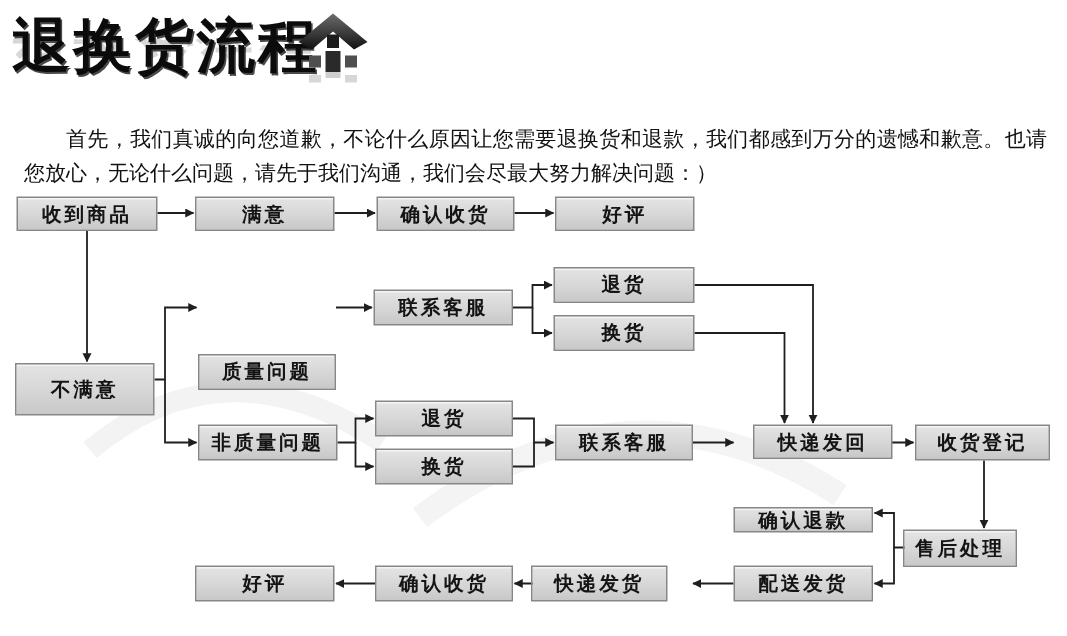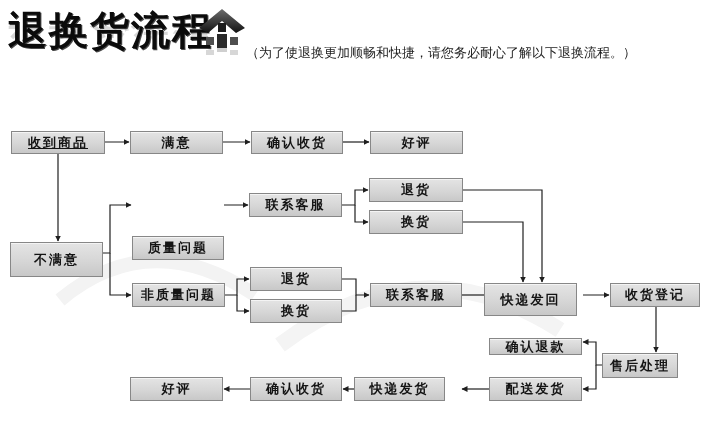--- a/index.html
+++ b/index.html
@@ -80,22 +80,22 @@
     <rect x="21" y="26" width="10" height="14" fill="#2a2a2a"></rect>
     <rect x="10" y="29" width="8" height="8" fill="#4f4f4f"></rect>
     <rect x="34" y="29" width="8" height="8" fill="#4f4f4f"></rect>
     <g opacity="0.22" transform="translate(0,84) scale(1,-1)">
       <rect x="21" y="40" width="10" height="4" fill="#2a2a2a"></rect>
       <rect x="10" y="37" width="8" height="5" fill="#4f4f4f"></rect>
       <rect x="34" y="37" width="8" height="5" fill="#4f4f4f"></rect>
     </g>
   </svg>
 
-  <div class="subtitle">（为了使退换更加顺畅和快捷，请您务必耐心了解以下退换流程。）</div>
 
+  <div class="intro">首先，我们真诚的向您道歉，不论什么原因让您需要退换货和退款，我们都感到万分的遗憾和歉意。也请您放心，无论什么问题，请先于我们沟通，我们会尽最大努力解决问题：）</div>
 
   <svg id="edges" viewBox="0 0 711 424">
     <defs>
       <marker id="arr" markerWidth="7" markerHeight="7" refX="5.5" refY="3" orient="auto" markerUnits="userSpaceOnUse">
         <path d="M0,0 L6,3 L0,6 Z" fill="#1f1f1f"></path>
       </marker>
     </defs>
     <g id="edge-group">
         <path d="M105,142 H129" class="edge" marker-end="url(#arr)"></path>
         <path d="M223,142 H250" class="edge" marker-end="url(#arr)"></path>
@@ -117,34 +117,34 @@
         <path d="M656,307 V352" class="edge" marker-end="url(#arr)"></path>
         <path d="M611,365 H596 V342 H583" class="edge" marker-end="url(#arr)"></path>
         <path d="M596,365 V389 H583" class="edge" marker-end="url(#arr)"></path>
         <path d="M489,389 H462" class="edge" marker-end="url(#arr)"></path>
         <path d="M370,389 H343" class="edge" marker-end="url(#arr)"></path>
         <path d="M250,389 H224" class="edge" marker-end="url(#arr)"></path>
       </g>
   </svg>
 
   <div id="nodes">
-      <div class="box" style="left: 11px; top: 131px; width: 94px; height: 23px; text-decoration: underline;">收到商品</div>
+      <div class="box" style="left: 11px; top: 131px; width: 94px; height: 23px;">收到商品</div>
       <div class="box" style="left: 130px; top: 131px; width: 93px; height: 23px;">满意</div>
       <div class="box" style="left: 251px; top: 131px; width: 92px; height: 23px;">确认收货</div>
       <div class="box" style="left: 370px; top: 131px; width: 93px; height: 23px;">好评</div>
       <div class="box" style="left: 132px; top: 193px; width: 92px; height: 24px; margin-top: 43px;">质量问题</div>
       <div class="box" style="left: 249px; top: 193px; width: 93px; height: 24px;">联系客服</div>
       <div class="box" style="left: 369px; top: 178px; width: 94px; height: 24px;">退货</div>
       <div class="box" style="left: 369px; top: 210px; width: 94px; height: 24px;">换货</div>
       <div class="box" style="left: 10px; top: 242px; width: 93px; height: 35px;">不满意</div>
       <div class="box" style="left: 132px; top: 283px; width: 93px; height: 24px;">非质量问题</div>
       <div class="box" style="left: 250px; top: 267px; width: 92px; height: 24px;">退货</div>
       <div class="box" style="left: 250px; top: 299px; width: 92px; height: 24px;">换货</div>
       <div class="box" style="left: 370px; top: 283px; width: 92px; height: 24px;">联系客服</div>
-      <div class="box" style="left: 484px; top: 283px; width: 93px; height: 33px;">快递发回</div>
+      <div class="box" style="left: 502px; top: 283px; width: 93px; height: 23px;">快递发回</div>
       <div class="box" style="left: 610px; top: 283px; width: 90px; height: 24px;">收货登记</div>
       <div class="box" style="left: 489px; top: 338px; width: 93px; height: 17px;">确认退款</div>
       <div class="box" style="left: 602px; top: 353px; width: 76px; height: 25px;">售后处理</div>
       <div class="box" style="left: 489px; top: 377px; width: 93px; height: 24px;">配送发货</div>
       <div class="box" style="left: 354px; top: 377px; width: 91px; height: 24px; font-family: Liberation Mono, monospace;">快递发货</div>
       <div class="box" style="left: 250px; top: 377px; width: 92px; height: 24px;">确认收货</div>
       <div class="box" style="left: 130px; top: 377px; width: 93px; height: 24px;">好评</div>
     </div>
 
 </div>

